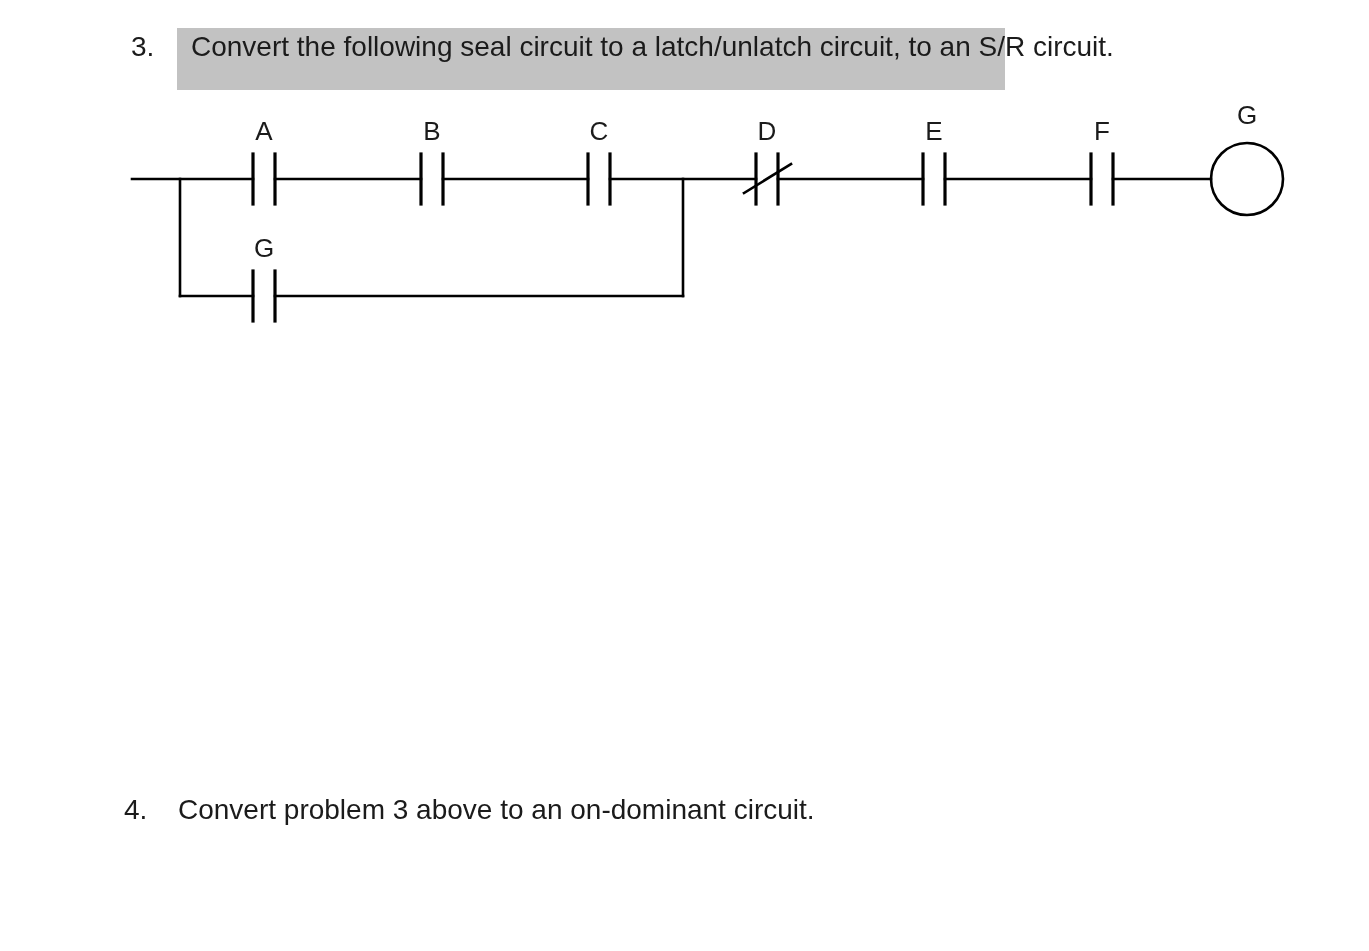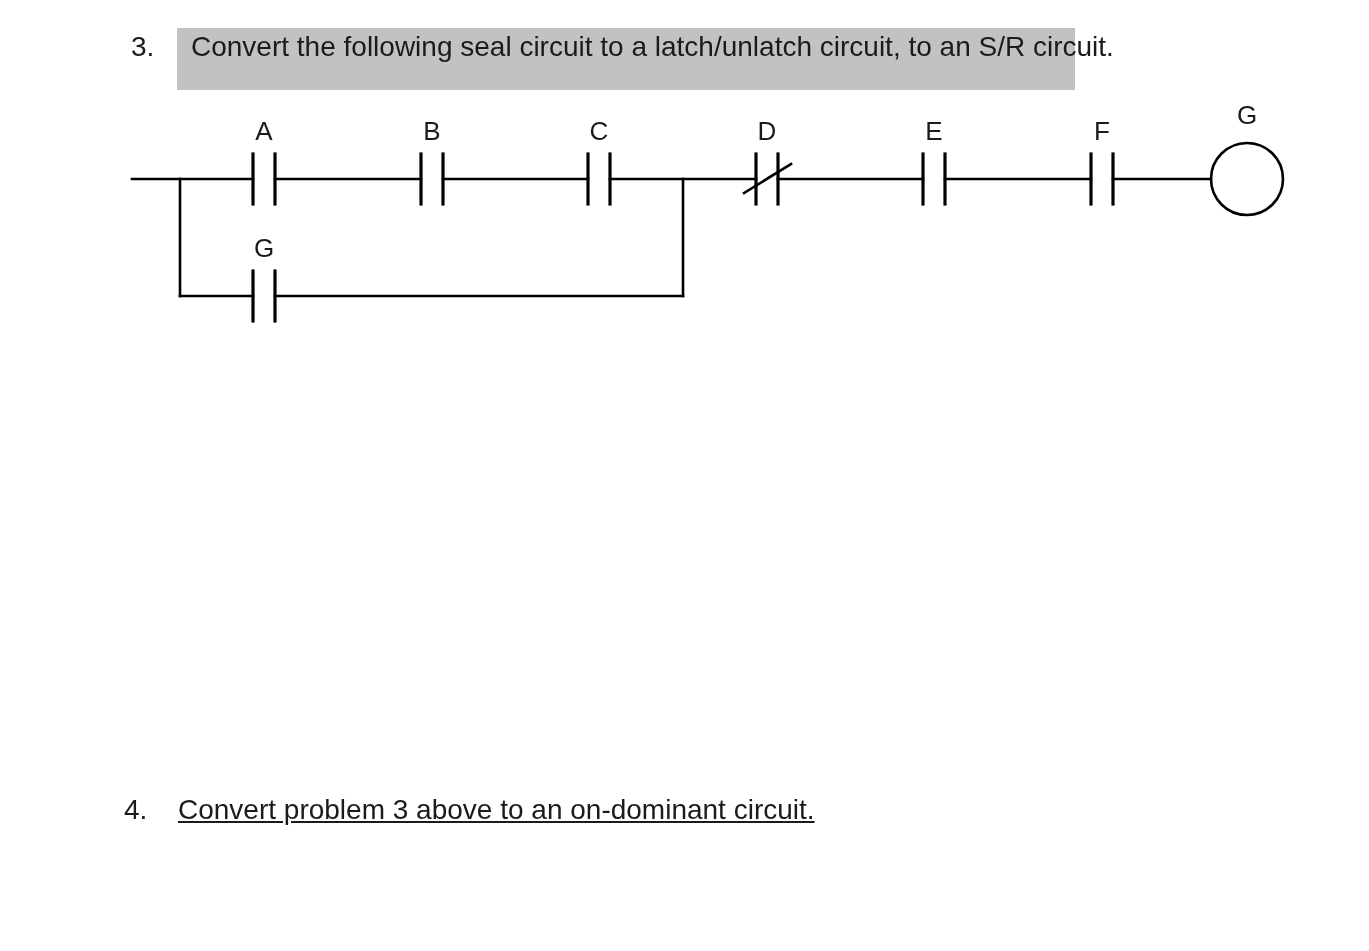--- a/index.html
+++ b/index.html
@@ -20,31 +20,31 @@
   }
   .prob-text {
     font-size: 28px;
     line-height: 1.2;
     color: #1b1b1b;
     white-space: nowrap;
   }
   #p3-highlight {
     left: 177px;
     top: 28px;
-    width: 898px;
+    width: 828px;
     height: 62px;
   }
   #p3-highlight .prob-text {
     position: absolute;
     left: 14px;
     top: 2px;
   }
   #p3-num { left: 131px; top: 30px; }
   #p4-num { left: 124px; top: 793px; }
-  #p4-text { left: 178px; top: 793px; text-decoration: underline; }
+  #p4-text { left: 178px; top: 793px; }
   #ladder {
     position: absolute;
     left: 0;
     top: 0;
     width: 1369px;
     height: 951px;
     pointer-events: none;
   }
   #ladder .lbl {
     font-family: "Liberation Sans", sans-serif;

